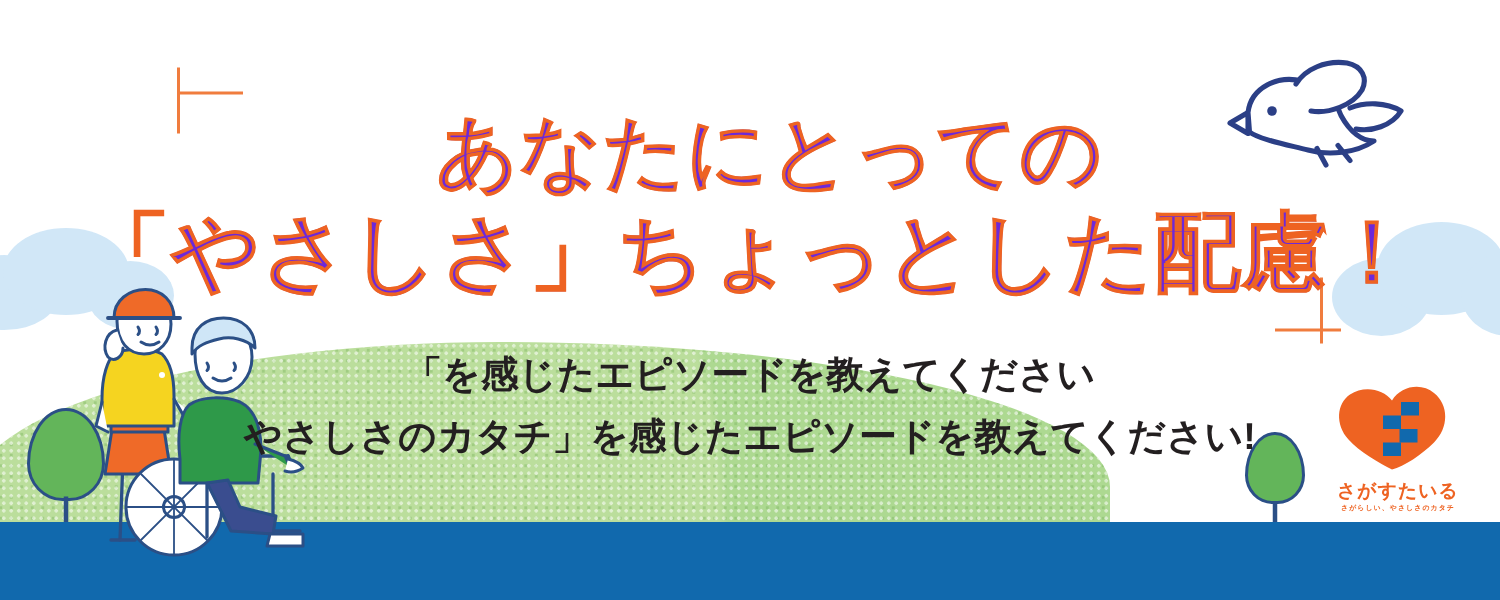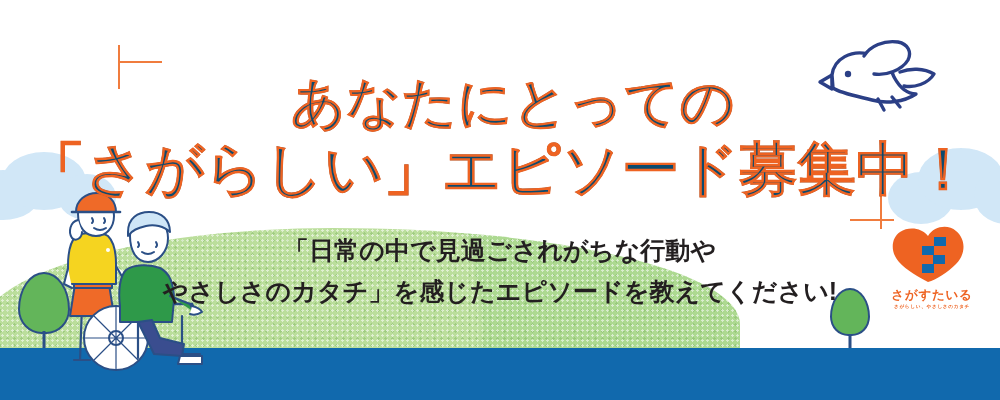--- a/index.html
+++ b/index.html
@@ -82,21 +82,21 @@
   
   .bird{position:absolute;left:812px;top:36px;width:132px;height:86px;}
 
   
   .scene{position:absolute;left:42px;top:188px;width:180px;height:186px;}
 
   
   .headline{
     position:absolute;left:0;top:52px;width:1000px;
     text-align:center;
-    color:#0c4a6e;
+    color:#6d28d9;
     font-weight:bold;
     letter-spacing:.01em;
     line-height:1.08;
     -webkit-text-stroke:0.6px #ee6322;
   }
   .headline .l1{
     display:block;font-size:54px;
     padding-left:26px;
   }
   .headline .l2{
@@ -106,21 +106,21 @@
   
   .subtitle{
     position:absolute;left:0;top:205px;width:1000px;
     text-align:center;color:#231f20;
     font-size:25px;line-height:1.62;font-weight:bold;
     letter-spacing:.005em;
   }
   .subtitle span{display:block;}
 
   
-  .logo{position:absolute;left:884px;top:224px;width:96px;height:90px;text-align:center;}
+  .logo{position:absolute;left:884px;top:255px;width:96px;height:90px;text-align:center;}
   .logo .mark{width:96px;height:60px;}
   .logo .name{
     color:#ee6322;font-size:12.5px;font-weight:bold;letter-spacing:.06em;
     margin-top:1px;line-height:1;
   }
   .logo .tag{
     color:#ee6322;font-size:4.6px;font-weight:bold;letter-spacing:.16em;
     margin-top:3px;line-height:1;white-space:nowrap;
   }
 </style>
@@ -232,25 +232,25 @@
       <path d="M86 44 C86 30, 96 24, 107 24 C120 24, 128 32, 128 44
                C122 38, 112 36, 104 38 C96 40, 90 42, 86 48 Z" fill="#cfe6f7"></path>
       <path d="M96 54 q2 3 0 5"></path>
         <path d="M114 54 q2 3 0 5"></path>
       <path d="M100 64 q6 4 12 0"></path>
     </svg>
   </div>
 
   <h1 class="headline">
     <span class="l1">あなたにとっての</span>
-    <span class="l2">「さがらしい」エピソード募集中！</span>
+    <span class="l2">「やさしさ」ちょっとした配慮！</span>
   </h1>
 
   <p class="subtitle">
-    <span>「日常の中で見過ごされがちな行動や</span>
+    <span>「を感じたエピソードを教えてください</span>
     <span>やさしさのカタチ」を感じたエピソードを教えてください!</span>
   </p>
 
   <div class="logo">
     <svg class="mark" viewBox="0 0 96 60">
       <path d="M44 12 C50 2, 64 0, 72 7 C82 15, 82 30, 72 40
                C64 48, 52 56, 44 58 C36 54, 22 46, 15 38
                C6 28, 7 14, 16 8 C25 2, 38 4, 44 12 Z" fill="#ee6322"></path>
       <path d="M58 14 h11 v12 h-11 v10 h-11 v-10 h-11 v-12 h11 v-10 h11 z" fill="none"></path>
       <path d="M38 22 h12 v9 h11 v9 h-12 v-9 h-11 z" fill="#1169ad"></path>

